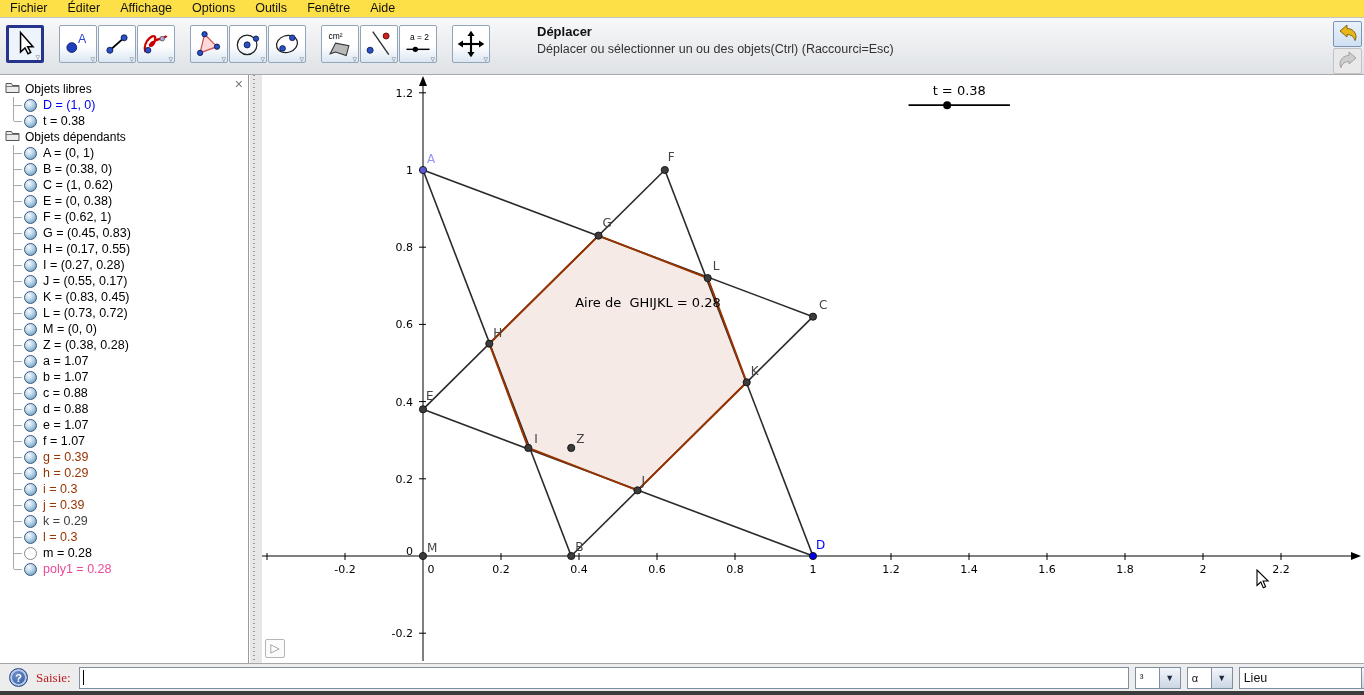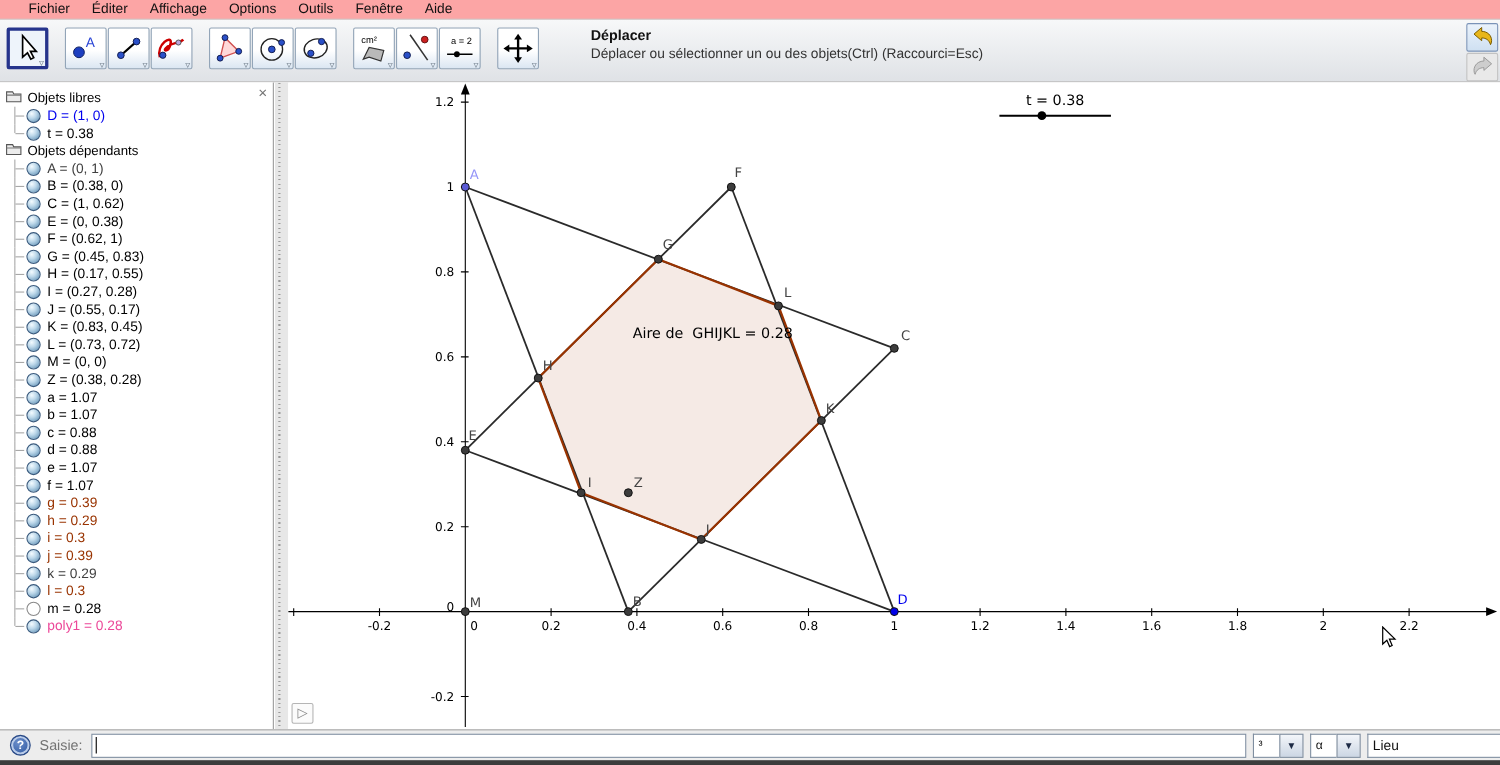--- a/index.html
+++ b/index.html
@@ -1,22 +1,22 @@
 <!DOCTYPE html>
 <html><head>
 <meta charset="utf-8">
 <style>
   html,body{margin:0;padding:0;}
   body{width:1364px;height:695px;overflow:hidden;background:#e9e9e9;
        font-family:"Liberation Sans","DejaVu Sans",sans-serif;-webkit-font-smoothing:antialiased;}
   .app{position:relative;width:1364px;height:695px;background:#fff;}
 
   
-  .menubar{height:17px;border-bottom:1px solid #c6c6c6;background:#fca5a5;
-           display:flex;align-items:flex-start;padding-left:16px;font-size:12.5px;color:#111;}
+  .menubar{height:17px;border-bottom:1px solid #c6c6c6;background:#fde047;
+           display:flex;align-items:flex-start;padding-left:0;font-size:12.5px;color:#111;}
   .menubar .mi{padding:0 10px;cursor:default;line-height:17px;}
 
   
   .toolbar{position:relative;height:56px;border-bottom:1px solid #a9a9a9;
            background:linear-gradient(#f7f8f9,#dfe2e6);}
   .tools{position:absolute;left:6px;top:7px;display:flex;align-items:flex-start;}
   .tgroup{display:flex;margin-right:14px;}
   .tbtn{position:relative;box-sizing:border-box;width:38px;height:38px;margin-right:1px;
         border:1px solid #93a5b8;border-radius:2px;padding:0;
         background:linear-gradient(#ffffff 55%,#dbe6f2);cursor:pointer;}
@@ -57,21 +57,21 @@
         border:1px solid #b5b5b5;background:#fbfbfb;color:#8a8a8a;font-size:12px;line-height:15px;
         padding:0;text-align:center;cursor:pointer;border-radius:2px;}
   .cursor{position:absolute;pointer-events:none;}
 
   
   .inputbar{position:relative;height:27px;border-top:1px solid #a6a6a6;background:#ededed;
             display:flex;align-items:center;padding-left:9px;box-sizing:content-box;}
   .help-ic{width:17px;height:17px;border-radius:50%;background:radial-gradient(circle at 40% 35%,#6d90cc,#3a62a8 70%);
            border:1px solid #2a4a86;box-shadow:inset 0 0 0 2px #b9cbe8;color:#fff;font-size:11px;font-weight:bold;
            display:flex;align-items:center;justify-content:center;flex:none;cursor:pointer;}
-  .saisie{font-size:13px;color:#737373;margin:0 8px 0 8px;}
+  .saisie{font-size:13px;color:#b91c1c;margin:0 8px 0 8px;font-family:Liberation Serif, serif;}
   .field{position:relative;width:1048px;height:20px;background:#fff;border:1px solid #7f8ea0;flex:none;}
   .caret{position:absolute;left:3px;top:2px;width:1px;height:15px;background:#000;}
   .combo{display:flex;margin-left:6px;flex:none;height:22px;box-sizing:border-box;cursor:pointer;}
   .cv{box-sizing:border-box;height:22px;background:#fff;border:1px solid #7f8ea0;border-right:none;
       font-size:12px;display:flex;align-items:center;padding:0 4px;color:#111;}
   .combo.c1 .cv,.combo.c2 .cv{width:24px;justify-content:flex-start;font-size:11px;}
   .combo.c3 .cv{width:122px;font-size:12.5px;}
   .ca{box-sizing:border-box;width:22px;height:22px;border:1px solid #7f8ea0;
       background:linear-gradient(#f3f6fa,#ccd6e4);display:flex;align-items:center;justify-content:center;
       font-size:9px;color:#1d2a45;}
@@ -207,21 +207,21 @@
         <div class="al-row al-sec">
           <span><svg width="15" height="13" viewBox="0 0 15 13">
               <path d="M1 3.5 L1 11.5 L14 11.5 L14 4.5 L7.5 4.5 L6.5 2.5 L1 2.5 Z" fill="#ececec" stroke="#555"></path>
               <path d="M1 5.5 L14 5.5" stroke="#777" fill="none"></path>
             </svg></span>
           <span class="flabel">Objets dépendants</span>
         </div>
         <div class="al-row al-item">
           <span class="conn"></span>
           <span class="marble"></span>
-          <span style="color: #404040;">A = (0, 1)</span>
+          <span style="color: #000000;">A = (0, 1)</span>
         </div>
         <div class="al-row al-item">
           <span class="conn"></span>
           <span class="marble"></span>
           <span style="color: rgb(0, 0, 0);">B = (0.38, 0)</span>
         </div>
         <div class="al-row al-item">
           <span class="conn"></span>
           <span class="marble"></span>
           <span style="color: rgb(0, 0, 0);">C = (1, 0.62)</span>

